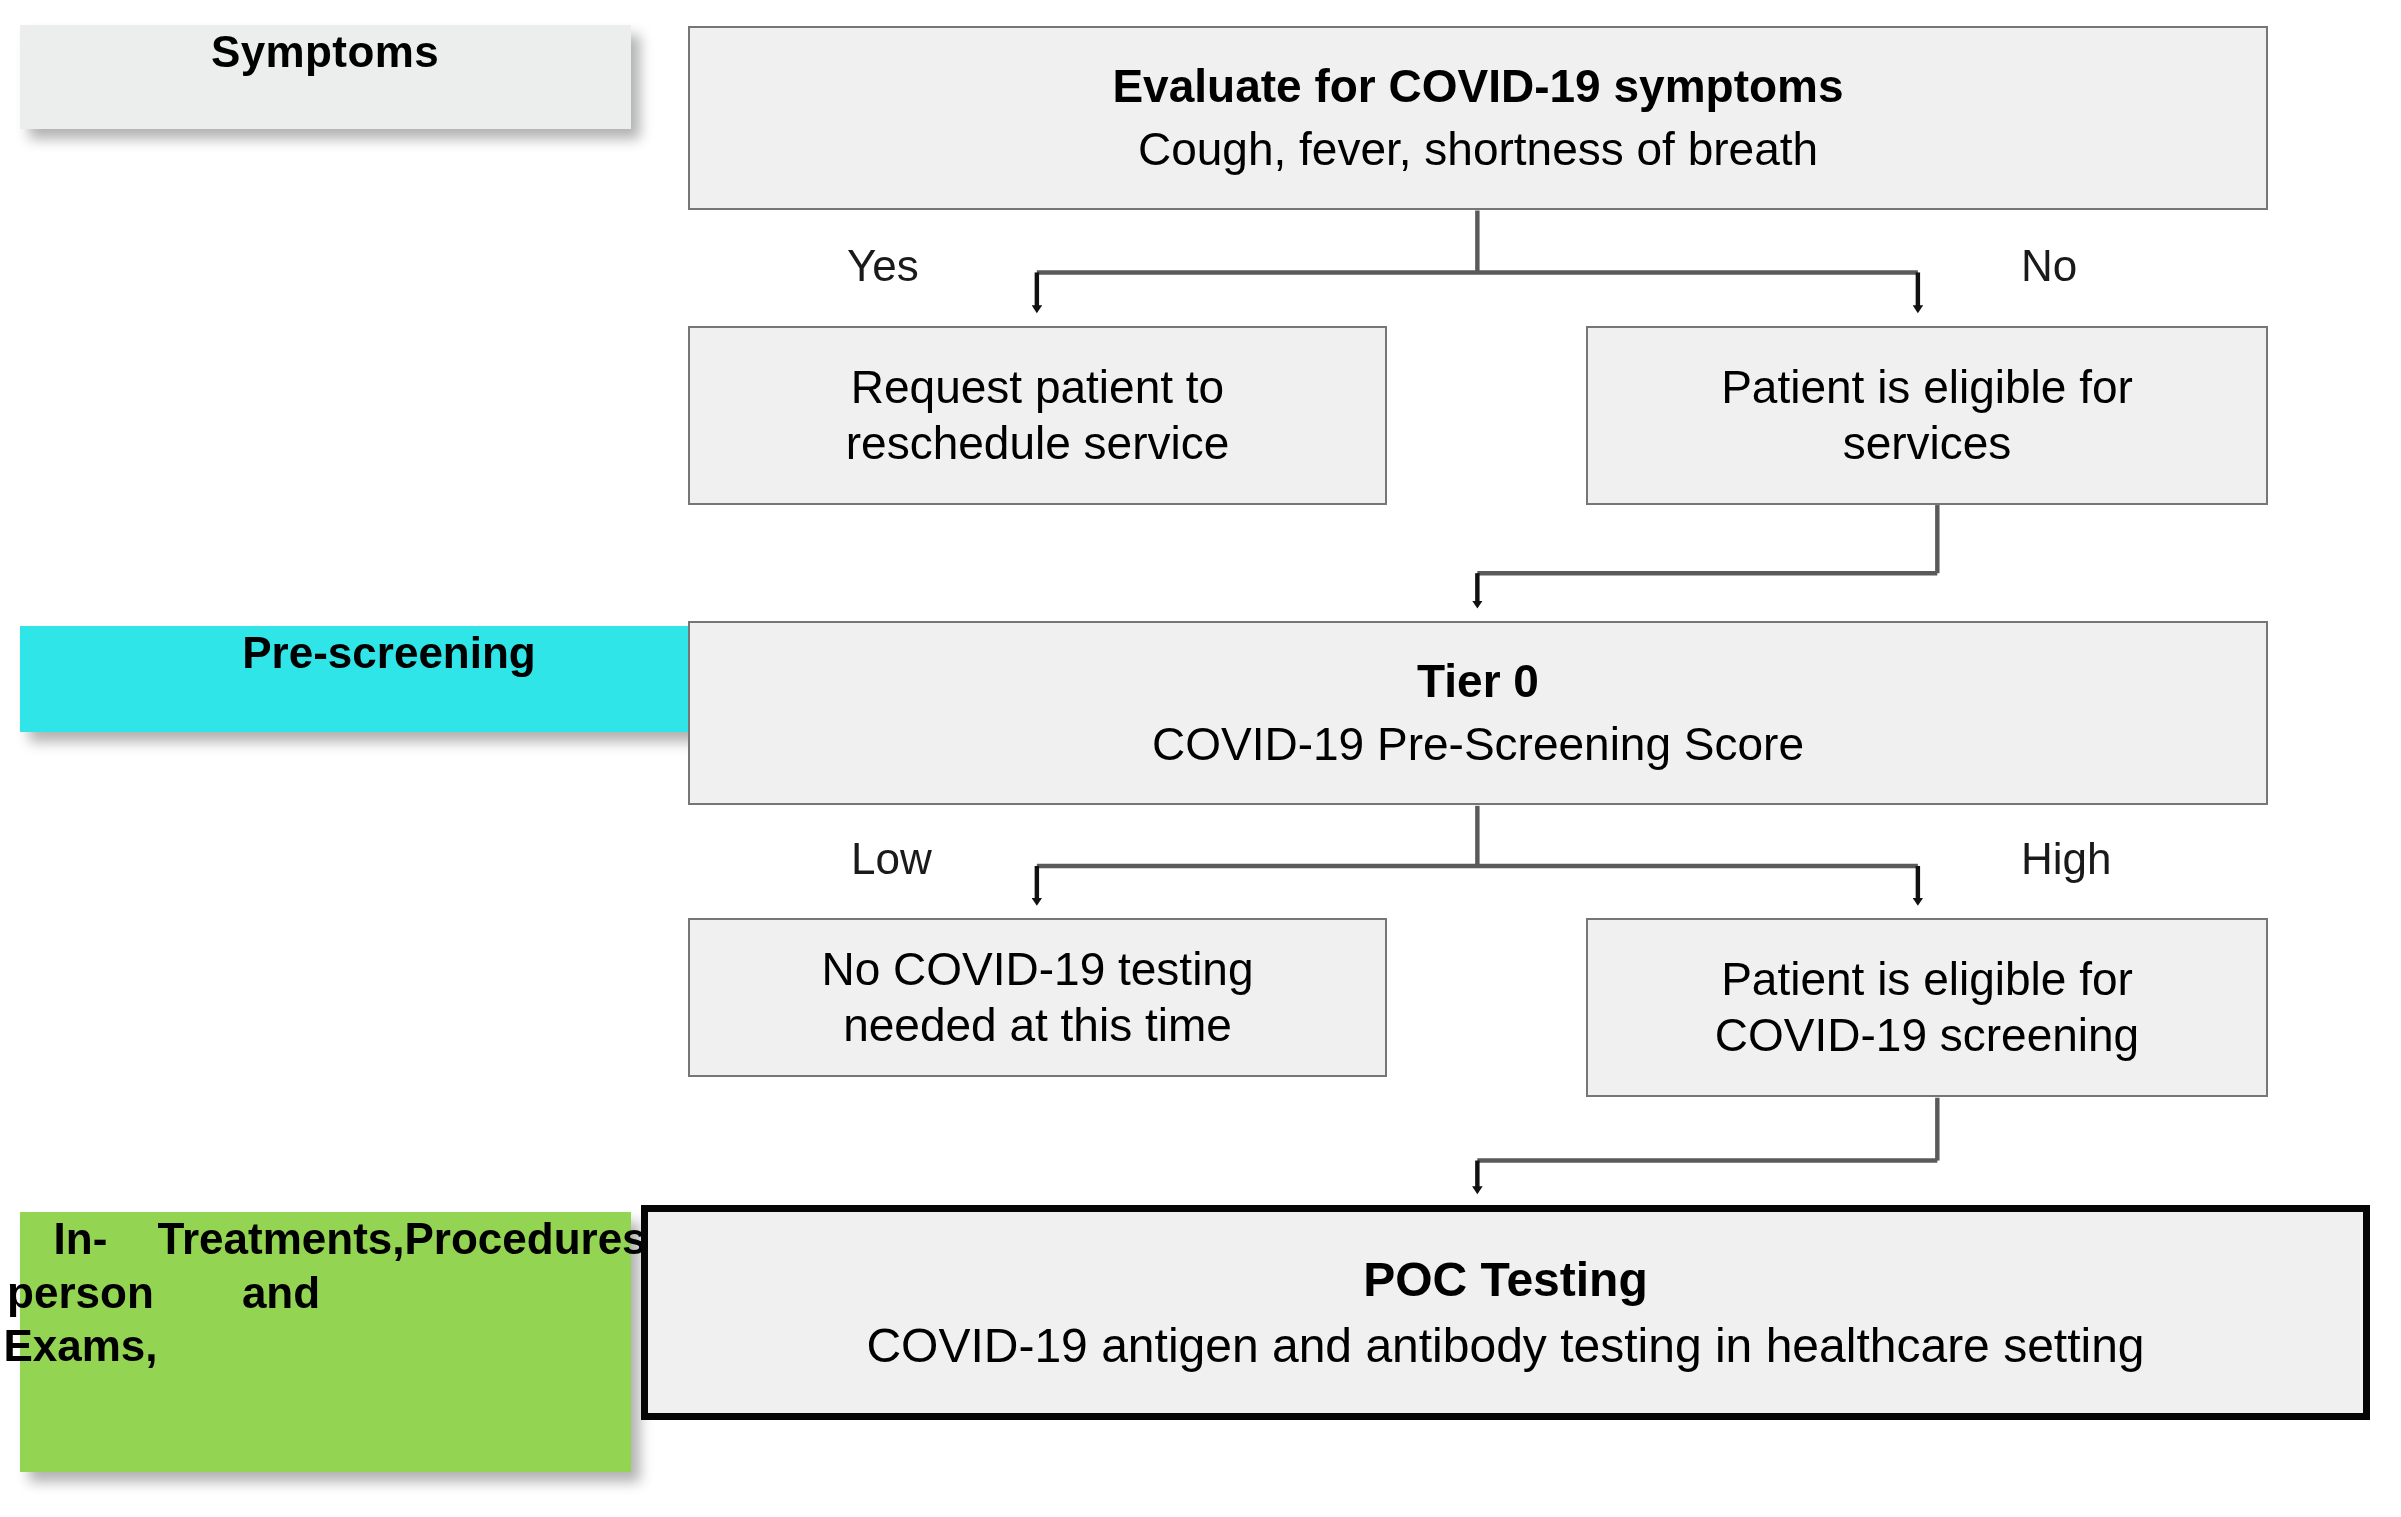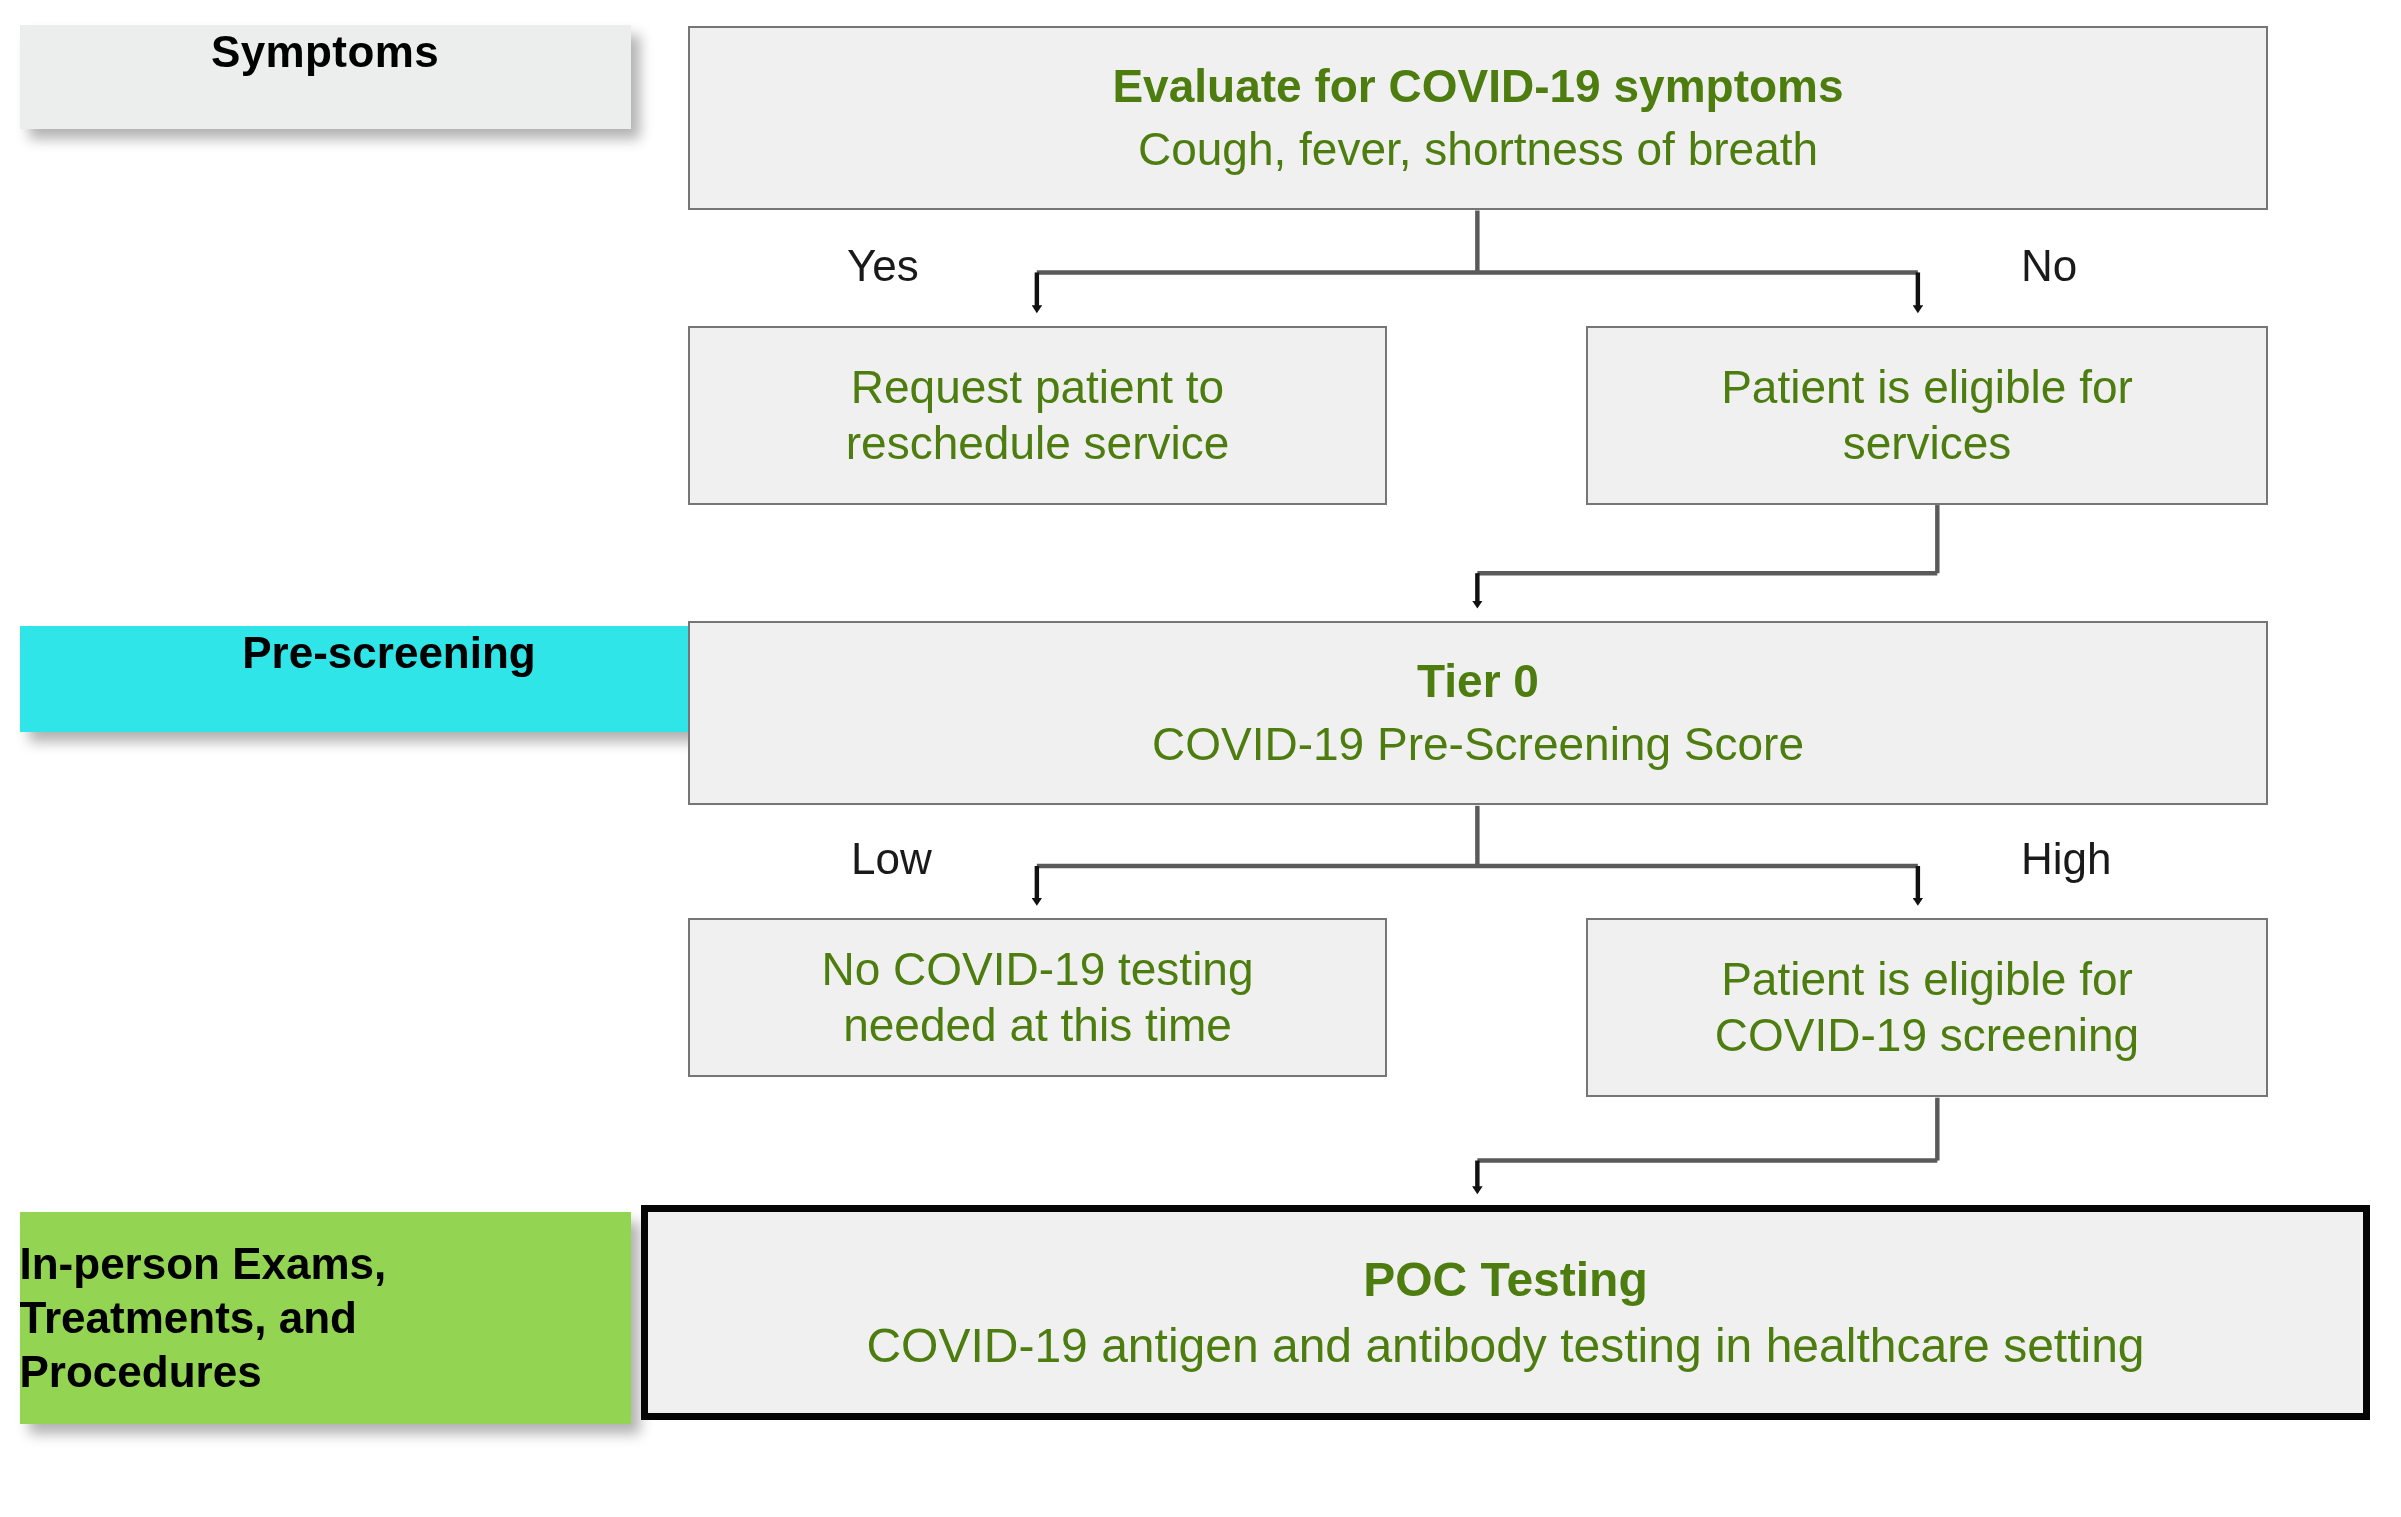--- a/index.html
+++ b/index.html
@@ -36,39 +36,39 @@
     background: #eceded;
     font-size: 44px;
     letter-spacing: 0.4px;
   }
   .stage-prescreening {
     left: 19.5px; top: 626px; width: 739px; height: 106px;
     background: #30e5e8;
     font-size: 44px;
   }
   .stage-inperson {
-    left: 19.5px; top: 1212px; width: 611px; height: 212px;
+    left: 19.5px; top: 1212px; width: 611px; height: 260px;
     background: #93d452;
     font-size: 44px;
-    flex-direction: column;
+    flex-direction: row;
   }
   .stage-inperson .ln { display: block; }
 
   
   .node {
     position: absolute;
     box-sizing: border-box;
     background: #f0f0f0;
     border: 2.7px solid #767676;
     display: flex;
     flex-direction: column;
     align-items: center;
     justify-content: center;
     text-align: center;
-    color: #4d7c0f;
+    color: #000000;
     line-height: 1.2;
   }
   .node .title {
     font-weight: bold;
   }
   .node .sub {
     font-weight: normal;
   }
 
   

